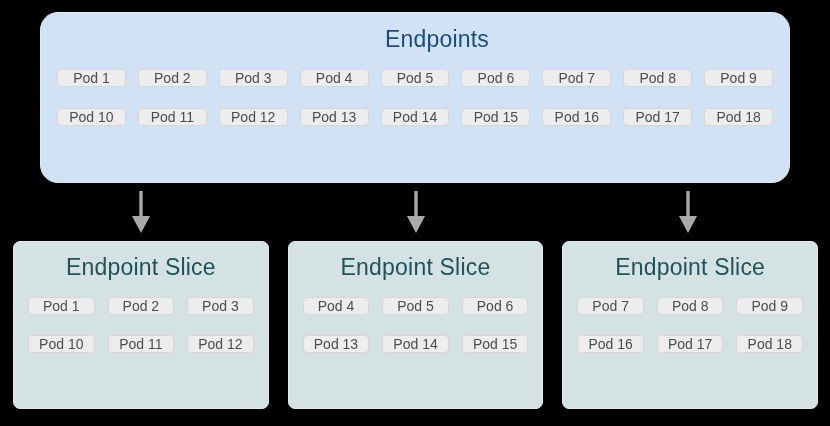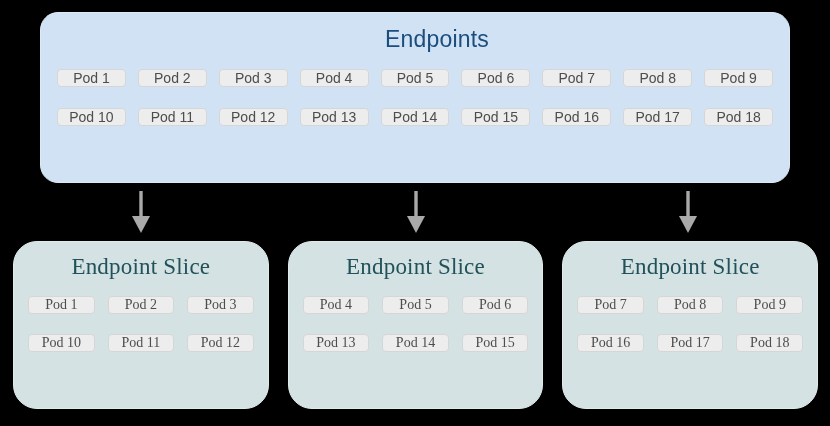--- a/index.html
+++ b/index.html
@@ -58,23 +58,22 @@
     position: absolute; left: 13px; top: 241px;
     width: 805px;
     display: flex;
     gap: 19px;
   }
   .slice {
     flex: 1;
     height: 168px;
     background: var(--slice-bg, #d4e2e4);
     border: 1px solid var(--slice-border, #dfeaeb);
-    border-radius: 24px;
+    border-radius: 7px;
     box-sizing: border-box;
-    font-family: Liberation Serif, serif;
   }
   .slice-title {
     padding-top: 12px;
     color: var(--slice-title, #21525a);
   }
   .slice .pod-row {
     padding: 0 14px;
     gap: 13px;
     margin-top: 16px;
   }

